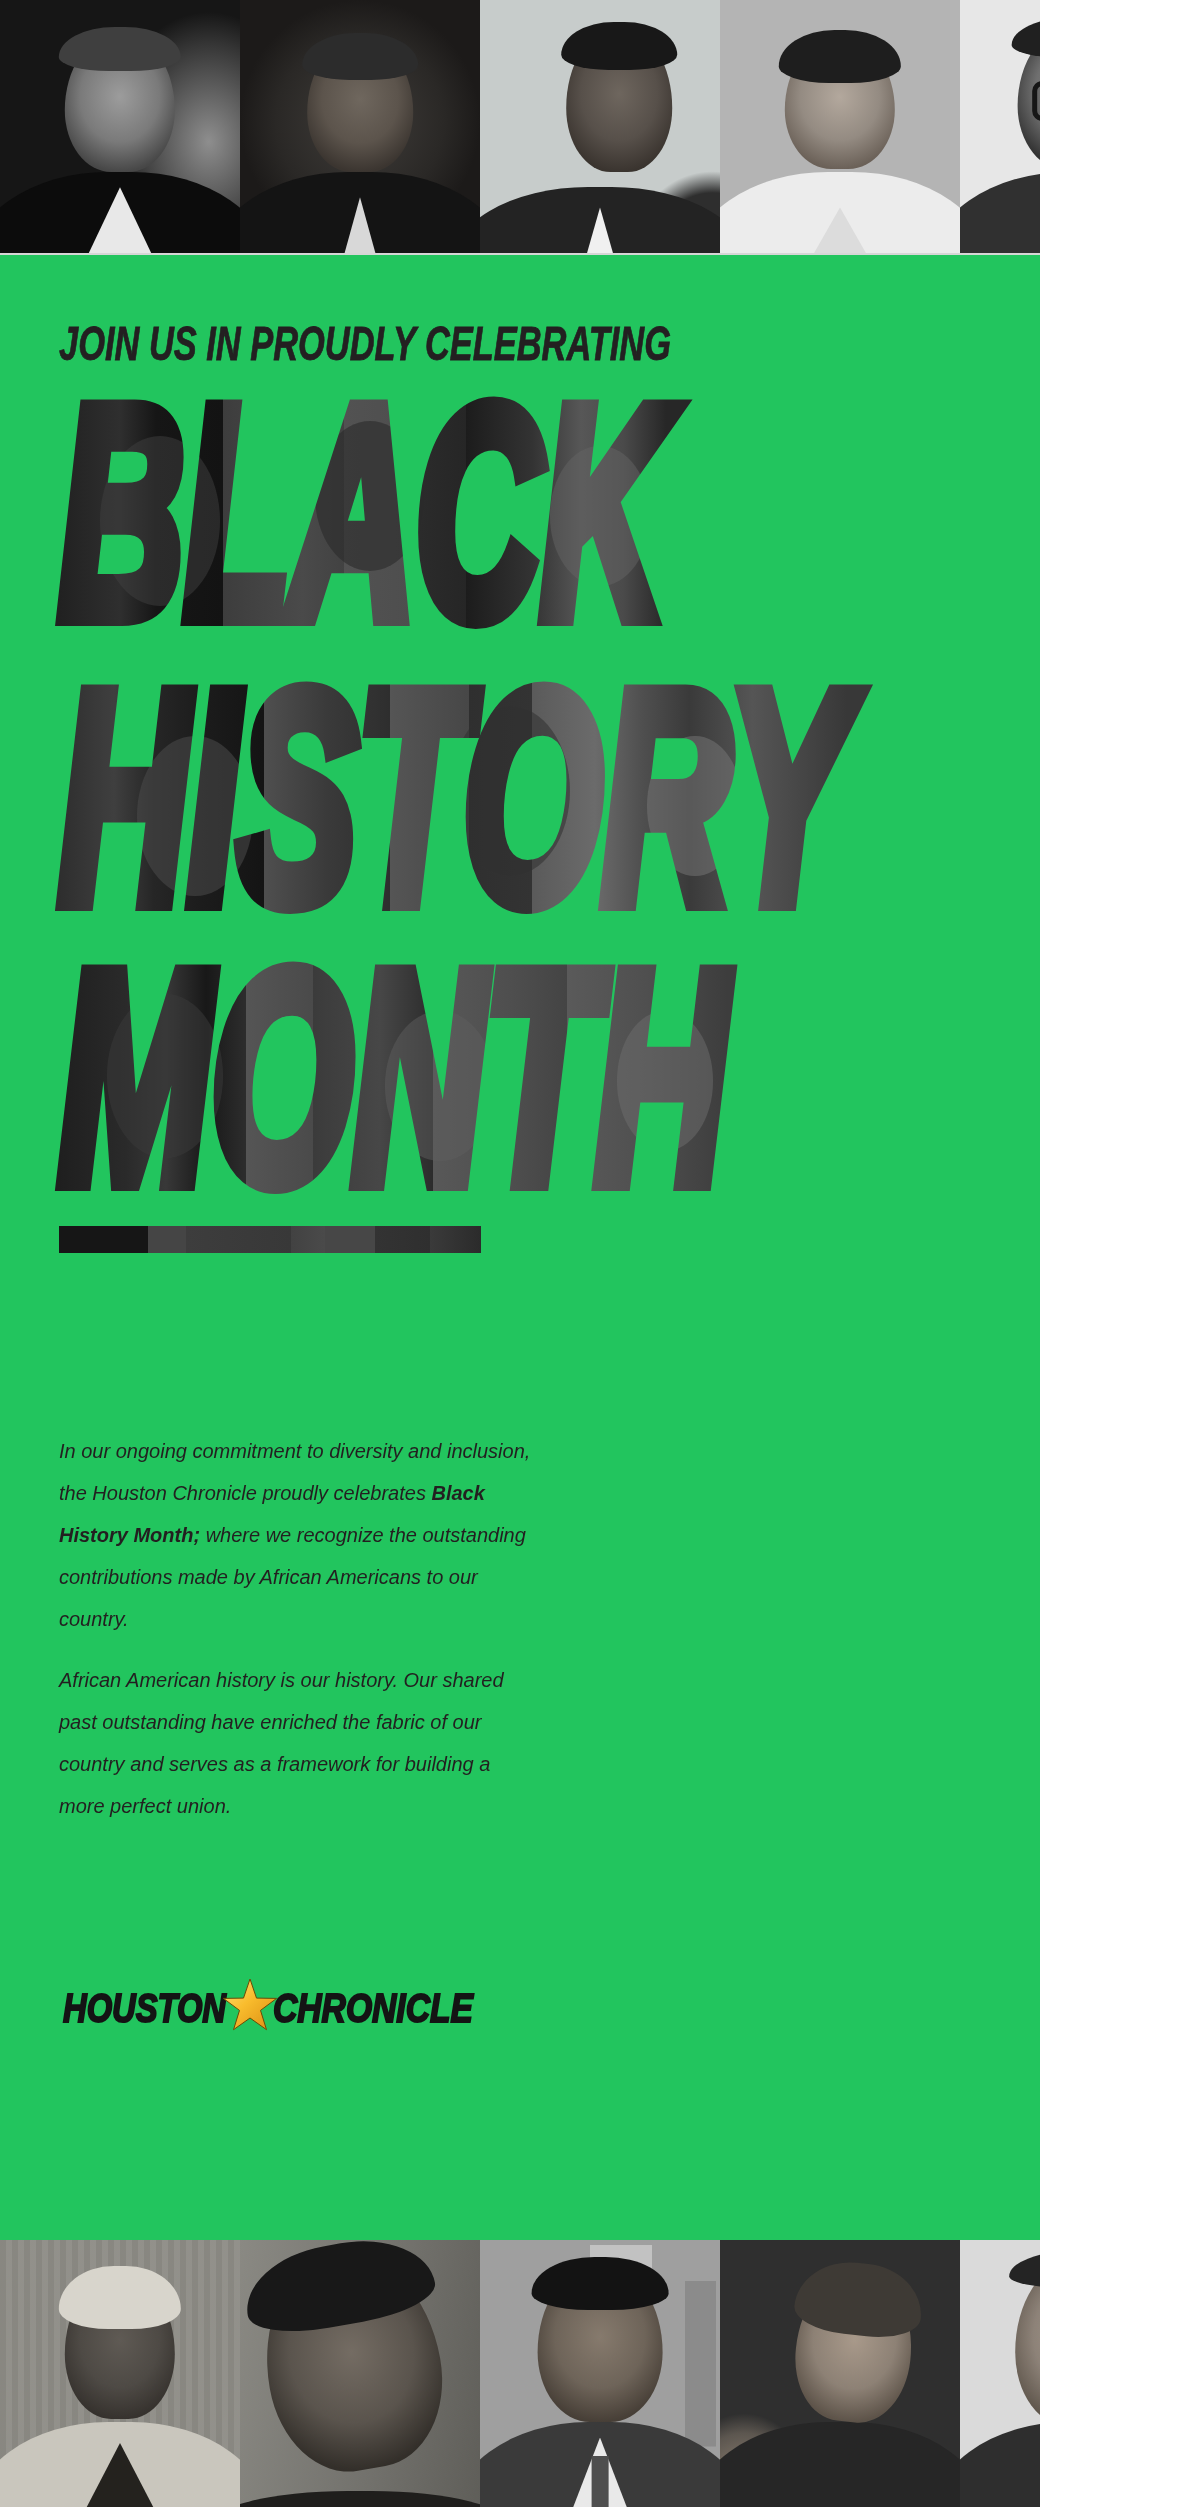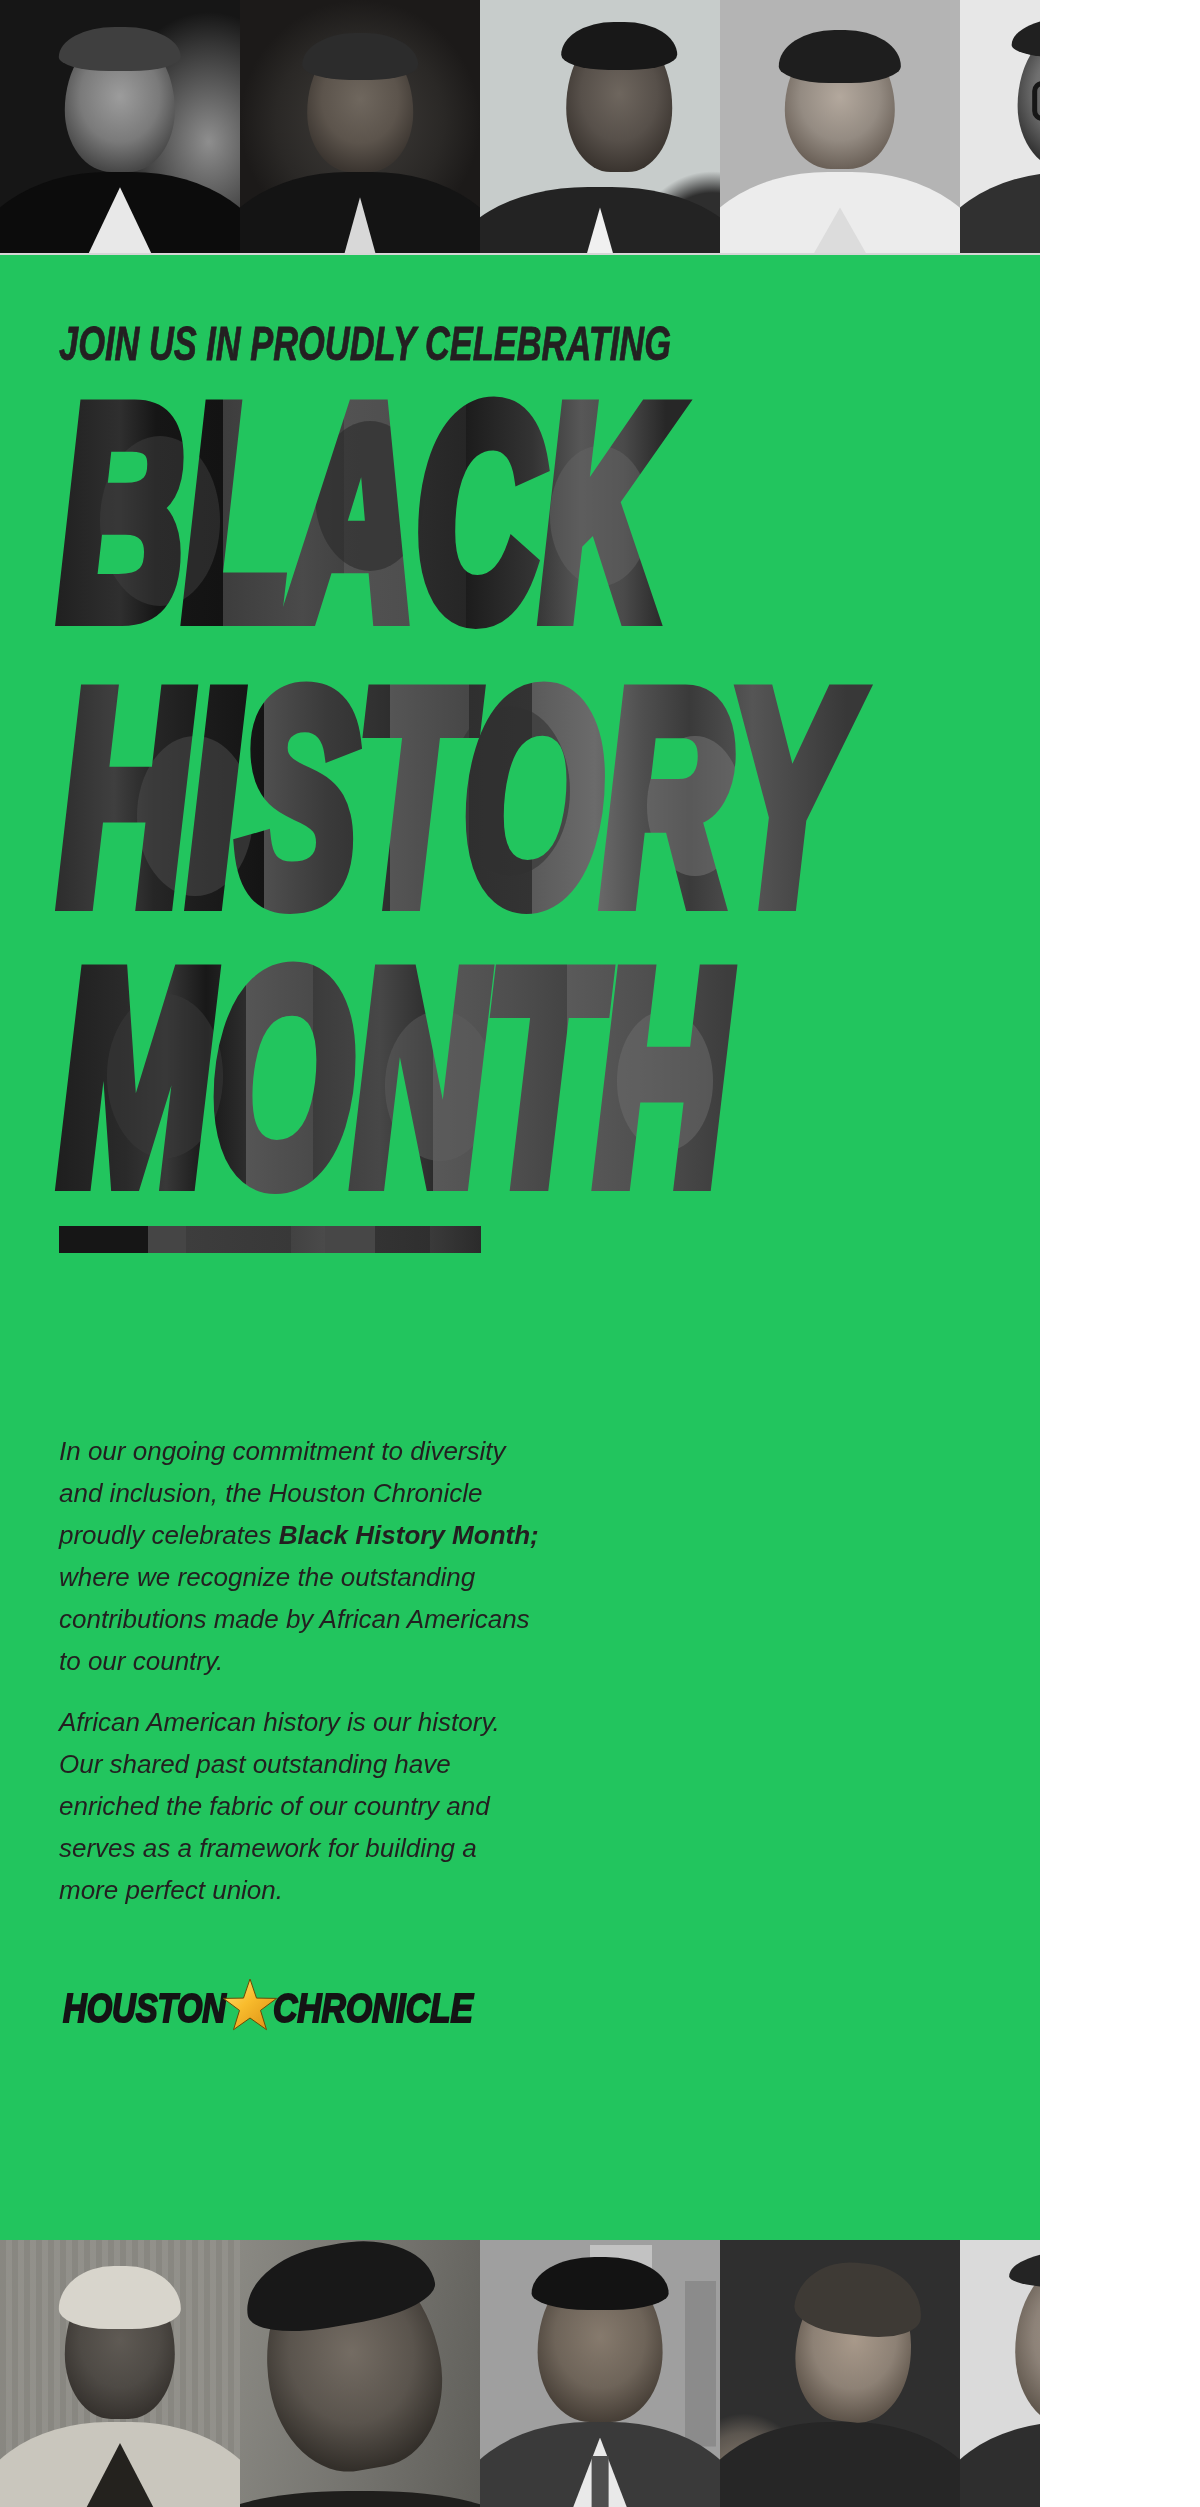--- a/index.html
+++ b/index.html
@@ -69,21 +69,21 @@
   .eyebrow-svg,.line-svg,.logo-svg{position:absolute;overflow:visible;}
   .eyebrow-svg{left:40px;top:316px;}
   #line1{left:40px;top:366px;} #line2{left:40px;top:651px;} #line3{left:40px;top:931px;}
   .knock{font-family:"Liberation Sans",sans-serif;font-weight:bold;}
   .bar{position:absolute;left:59px;top:1226px;width:422px;height:27px;
        background:linear-gradient(90deg,#161616 0%,#161616 21%,#454545 21%,#454545 30%,
          #3d3d3d 30%,#383838 55%,#424242 55%,#4a4a4a 63%,#474747 63%,#474747 75%,
          #333333 75%,#2f2f2f 88%,#3a3a3a 88%,#2b2b2b 100%);}
 
   
-  .copy{position:absolute;left:59px;top:1430px;width:480px;font-size:26px;line-height:42px;
+  .copy{position:absolute;left:59px;top:1430px;width:480px;font-size:20px;line-height:42px;
         color:#231f20;letter-spacing:0;}
   .copy p{margin:0 0 19px 0;}
   .copy b{font-weight:bold;}
 
   .logo-svg{left:60px;top:1976px;}
 </style>
 </head>
 <body>
 
 <div class="page">

